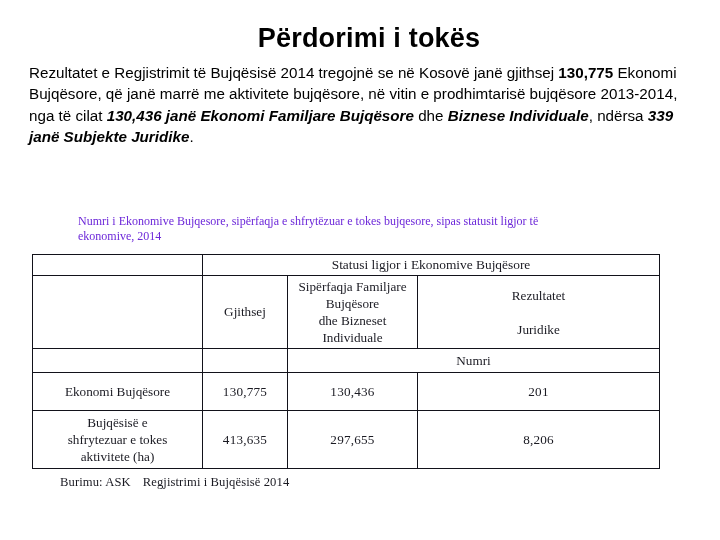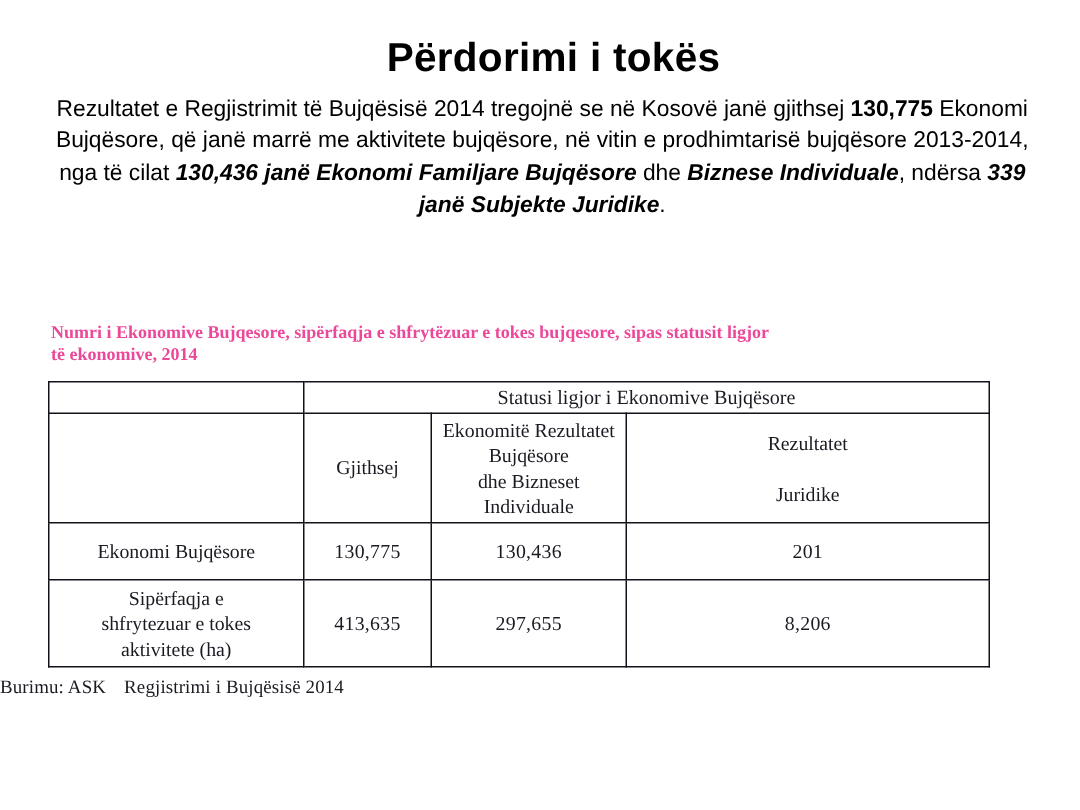--- a/index.html
+++ b/index.html
@@ -25,44 +25,45 @@
     margin: 0;
     padding: 24px 0 8px 18px;
     letter-spacing: 0.2px;
   }
 
   
   #body-text {
     padding: 0 26px 0 29px;
     font-size: 15.2px;
     line-height: 21.5px;
-    text-align: center;
+    text-align: left;
   }
   #body-text p {
     margin: 0;
   }
   .b   { font-weight: bold; }
   .bi  { font-weight: bold; font-style: italic; }
 
   
   #table-figure {
     position: absolute;
     left: 0;
     top: 214px;
     width: 720px;
     font-family: "Liberation Serif", serif;
     color: #1a1a22;
   }
   #figure-caption {
     font-size: 12px;
     line-height: 15px;
-    font-weight: bold;
+    font-weight: normal;
     padding-left: 34px;
     width: 480px;
-    color: #ec4899;
+    color: #6d28d9;
+    margin-left: 44px;
   }
 
   
   table.stat {
     border-collapse: collapse;
     margin-left: 32px;
     margin-top: 10px;
     width: 627px;
     table-layout: fixed;
     font-size: 13.2px;
@@ -90,20 +91,21 @@
   }
   .num {
     text-align: center;
     letter-spacing: 0.2px;
   }
   .hdr-stack {
     line-height: 17px;
   }
 
   #figure-source {
+    padding-left: 60px;
     margin-top: 6px;
     font-size: 12.6px;
     color: #1a1a22;
     letter-spacing: 0.1px;
   }
   #figure-source .gap { display: inline-block; width: 12px; }
 </style>
 </head>
 <body>
 
@@ -132,43 +134,50 @@
           <span class="c-title">Statusi ligjor i Ekonomive Bujqësore</span>
         </td>
       </tr>
 
       <tr style="height:70px">
         <td class="no-top no-right no-bottom"></td>
         <td class="no-top">
           <span>Gjithsej</span>
         </td>
         <td class="no-top hdr-stack">
-          <span>Ekonomitë Rezultatet</span><br>
+          <span>Sipërfaqja Familjare</span><br>
           <span>Bujqësore</span><br>
           <span>dhe Bizneset Individuale</span>
         </td>
         <td class="no-top hdr-stack">
           <span>Rezultatet</span><br><br>
           <span>Juridike</span>
         </td>
       </tr>
 
+      <tr style="height:24px">
+        <td class="no-top no-right no-bottom"></td>
+        <td class="no-top no-right no-bottom"></td>
+        <td colspan="2">
+          <span>Numri</span>
+        </td>
+      </tr>
 
       <tr style="height:38px">
         <td class="row-label">
           <span>Ekonomi Bujqësore</span>
         </td>
         <td class="num">130,775</td>
         <td class="num">130,436</td>
         <td class="num">201</td>
       </tr>
 
       <tr style="height:58px">
         <td class="row-label">
-          <span>Sipërfaqja e</span><br>
+          <span>Bujqësisë e</span><br>
           <span>shfrytezuar e tokes</span><br>
           <span>aktivitete (ha)</span>
         </td>
         <td class="num">413,635</td>
         <td class="num">297,655</td>
         <td class="num">8,206</td>
       </tr>
     </tbody>
   </table>
 

